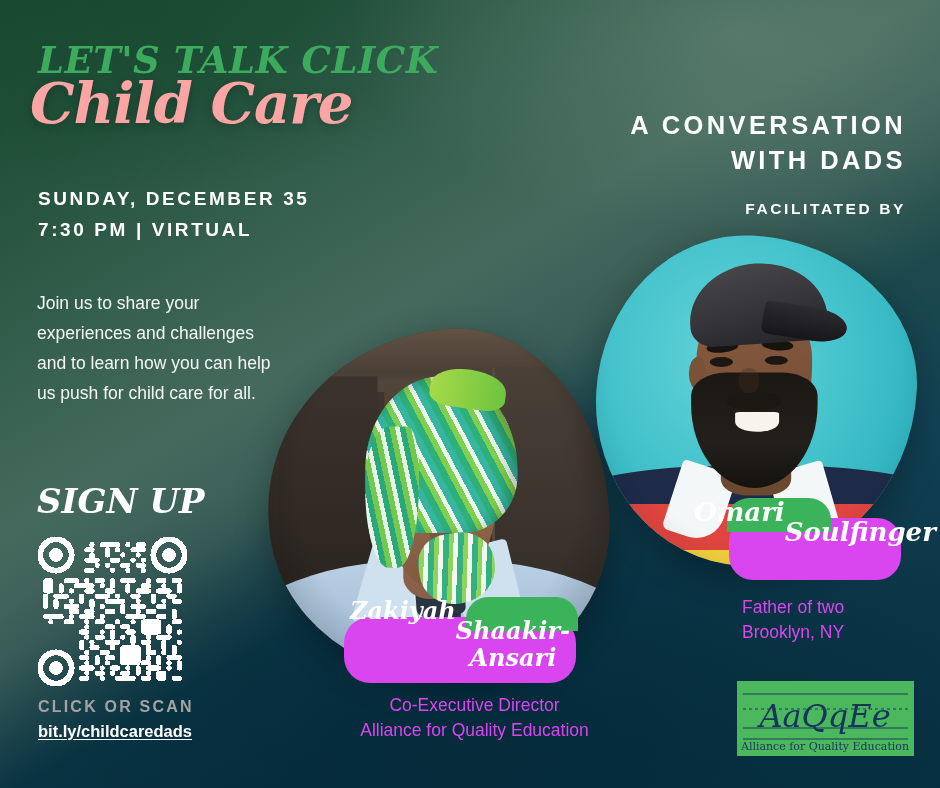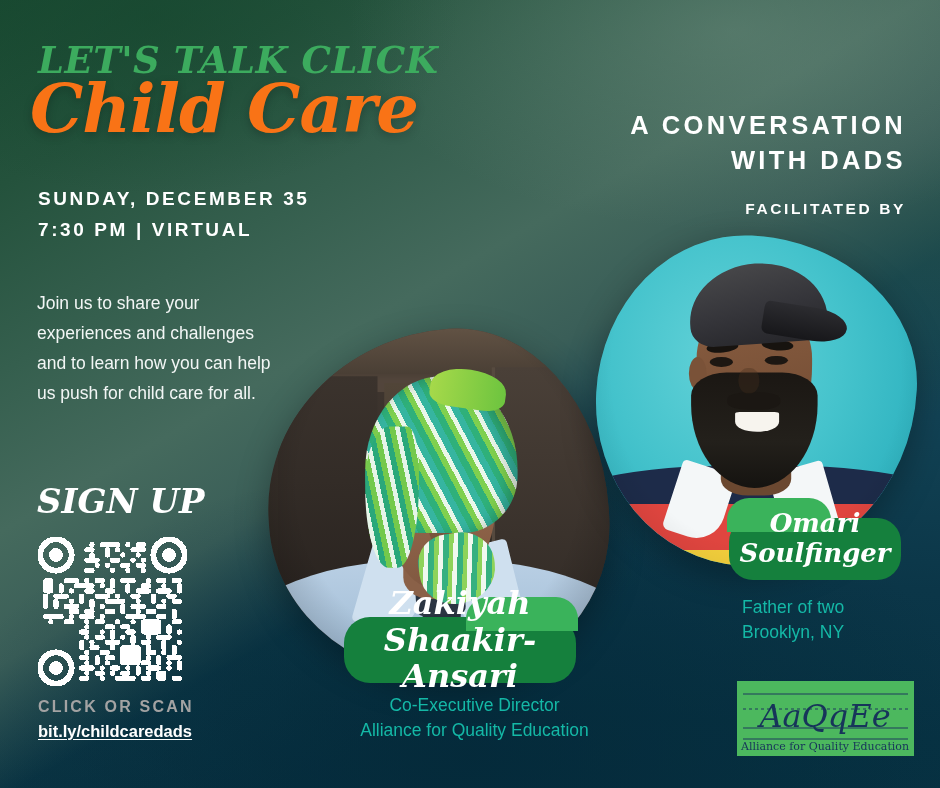--- a/index.html
+++ b/index.html
@@ -47,22 +47,22 @@
     font-family:"DejaVu Serif", serif;
     font-weight:bold;font-style:italic;
     font-size:37px;letter-spacing:.5px;
     color:#3cab5e;
     white-space:nowrap;
   }
   .title{
     position:absolute;left:30px;top:76px;
     font-family:"DejaVu Serif", serif;
     font-weight:bold;font-style:italic;
-    font-size:67px;line-height:.98;
-    color:#f97316;
+    font-size:56px;line-height:.98;
+    color:#fca5a5;
     letter-spacing:-1px;
     white-space:nowrap;
     text-shadow:0 3px 10px rgba(0,0,0,.22);
   }
   .date-line{
     position:absolute;left:38px;
     font-weight:bold;
     font-size:19px;
     letter-spacing:2.6px;
     color:#ffffff;
@@ -345,32 +345,32 @@
     transform:rotate(9deg);
   }
   .om-vig{
     position:absolute;inset:0;
     background:radial-gradient(ellipse at 50% 42%, transparent 58%, rgba(0,0,0,.22) 100%);
   }
 
   
   .badge{
     position:absolute;
-    background:#15803d;
+    background:#d946ef;
     color:#ffffff;
     font-family:"DejaVu Serif", serif;
     font-weight:bold;font-style:italic;
     text-align:center;
-    display:flex;flex-direction:column;justify-content:center;
+    display:flex;justify-content:center;
     line-height:1.14;
     white-space:pre-line;
   }
   .badge-zakiyah{
     left:344px;top:617px;width:232px;height:66px;
-    font-size:32px;
+    font-size:24px;
     border-radius:26px 26px 26px 26px;
     padding:0 10px;
   }
   .badge-zakiyah::before{
     content:"";position:absolute;right:-2px;top:-20px;
     width:112px;height:34px;background:#3ab35b;
     border-radius:22px 22px 0 0;
   }
   .badge-zakiyah span{position:relative;z-index:2;}
   .badge-zakiyah .ln1{margin-top:-20px;}
@@ -385,21 +385,21 @@
     content:"";position:absolute;left:-2px;top:-20px;
     width:104px;height:34px;background:#3ab35b;
     border-radius:22px 22px 0 0;
   }
   .badge-omari span{position:relative;z-index:2;}
   .badge-omari .ln1{margin-top:-20px;}
 
   
   .caption{
     position:absolute;
-    color:#14b8a6;
+    color:#d946ef;
     font-size:17.5px;line-height:1.42;
     white-space:pre-line;
   }
   .caption-zakiyah{
     left:312px;top:693px;width:325px;text-align:center;
   }
   .caption-omari{
     left:742px;top:595px;width:190px;text-align:left;
   }
 

